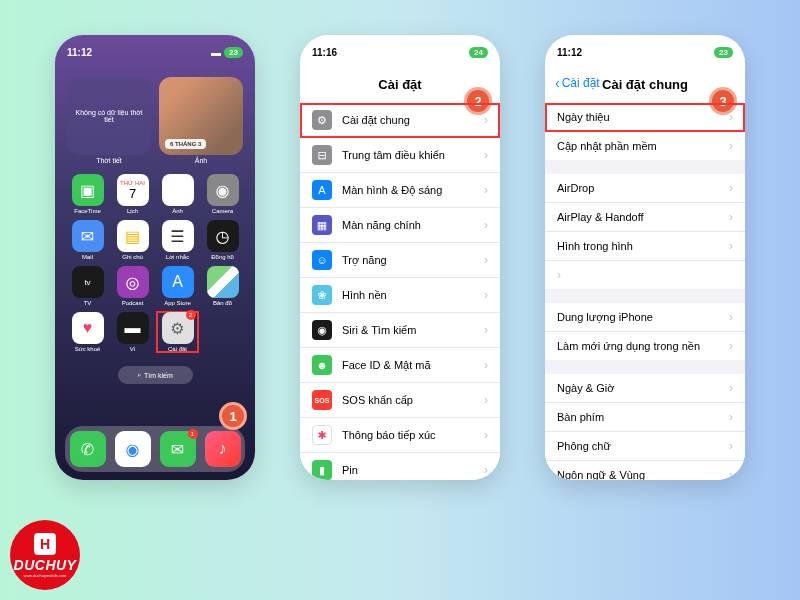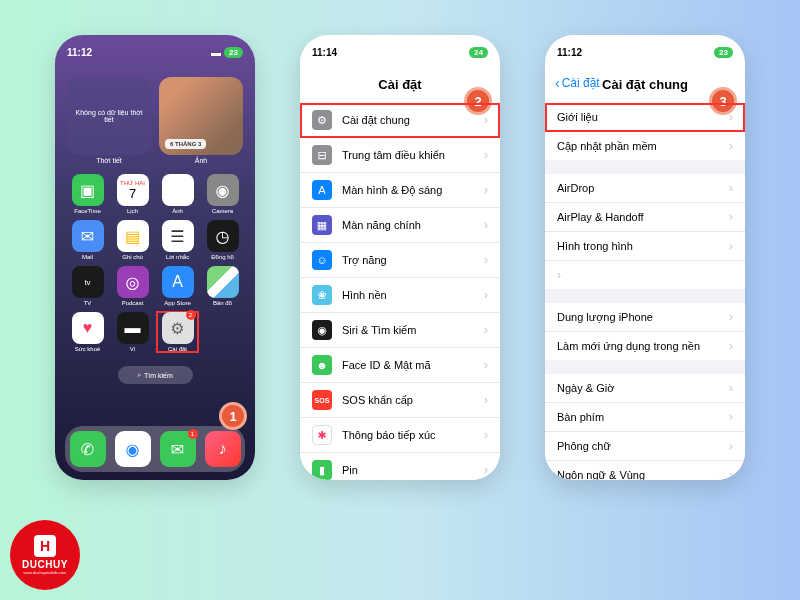--- a/index.html
+++ b/index.html
@@ -54,21 +54,21 @@
 .list-row:last-child { border-bottom: none; }
 .row-icon { width: 20px; height: 20px; border-radius: 4px; margin-right: 10px; display: flex; align-items: center; justify-content: center; color: #fff; font-size: 11px; flex-shrink: 0; }
 .row-label { flex: 1; }
 .chevron { color: #c7c7cc; font-size: 12px; }
 .highlight-box { outline: 2.5px solid #ff3030; outline-offset: -2px; }
 
 .ri-gray{background:#8e8e93}.ri-ctrl{background:#8e8e93}.ri-display{background:#0b84ff}.ri-home{background:#5757c9}.ri-access{background:#0b84ff}.ri-wall{background:#54c5e8}.ri-siri{background:#1a1a1a}.ri-face{background:#3cc858}.ri-sos{background:#ff3b30;font-size:7px;font-weight:700}.ri-expose{background:#fff;border:0.5px solid #ddd;color:#ff3b64}
 
 .logo { position: absolute; left: 10px; bottom: 10px; width: 70px; height: 70px; border-radius: 50%; background: #e20a17; display: flex; flex-direction: column; align-items: center; justify-content: center; color: #fff; }
 .logo-h { width: 22px; height: 22px; background: #fff; color: #e20a17; border-radius: 4px; display: flex; align-items: center; justify-content: center; font-weight: 900; font-size: 14px; }
-.logo-txt { font-size: 10px; font-weight: 800; letter-spacing: 0.5px; margin-top: 2px; }
+.logo-txt { font-size: 14px; font-weight: 800; letter-spacing: 0.5px; margin-top: 2px; font-style: italic; }
 .logo-sub { font-size: 4px; opacity: 0.9; }
 </style>
 </head>
 <body>
 
 <div class="phone phone1">
   <div class="statusbar sb-dark">
     <span>11:12</span>
     <div class="sb-right">
       <span>▬</span>
@@ -163,21 +163,21 @@
     <div class="app-icon ic-phone">✆</div>
     <div class="app-icon ic-safari">◉</div>
     <div class="app-icon ic-msg">✉<span class="notif-dot">1</span></div>
     <div class="app-icon ic-music">♪</div>
   </div>
   <div class="step-badge badge1">1</div>
 </div>
 
 <div class="phone phone2">
   <div class="statusbar sb-light">
-    <span>11:14</span>
+    <span>11:16</span>
     <div class="sb-right">
         <span class="battery batt-green">24</span>
       </div>
   </div>
   <div class="header-light">
     <span class="header-title">Cài đặt</span>
   </div>
   <div class="step-badge badge2">2</div>
   <div class="list">
     <div class="list-group">
@@ -253,21 +253,21 @@
     <div class="back-btn">
         <span class="back-chev">‹</span>
         <span>Cài đặt</span>
       </div>
     <span class="header-title">Cài đặt chung</span>
   </div>
   <div class="step-badge badge3">3</div>
   <div class="list">
     <div class="list-group">
       <div class="list-row highlight-box">
-          <span class="row-label">Giới liệu</span>
+          <span class="row-label">Ngày thiệu</span>
           <span class="chevron">›</span>
         </div>
       <div class="list-row">
           <span class="row-label">Cập nhật phần mềm</span>
           <span class="chevron">›</span>
         </div>
     </div>
     <div class="list-group">
       <div class="list-row">
           <span class="row-label">AirDrop</span>

